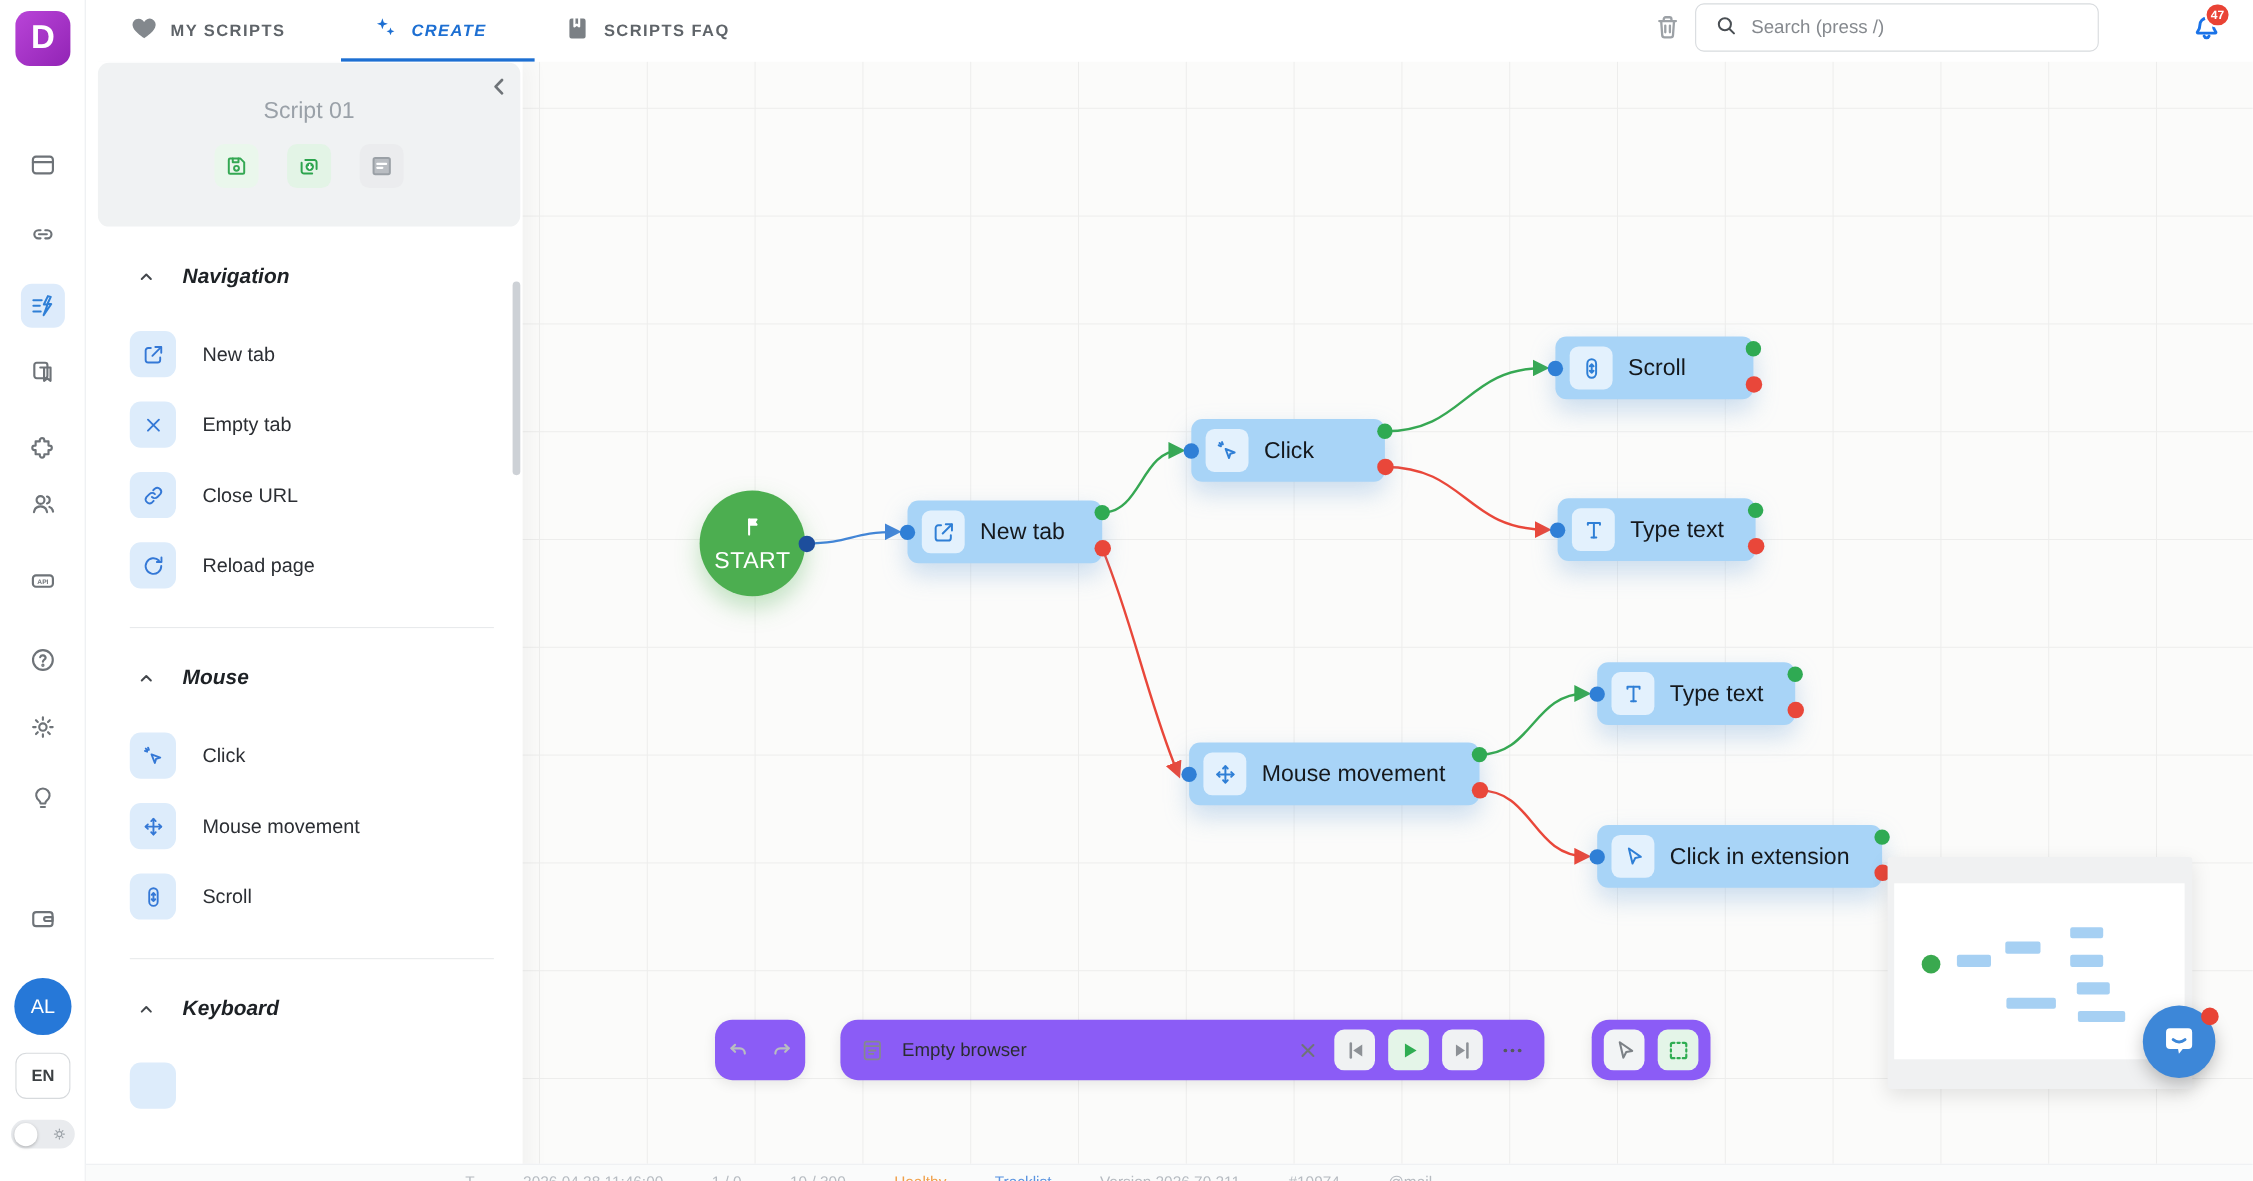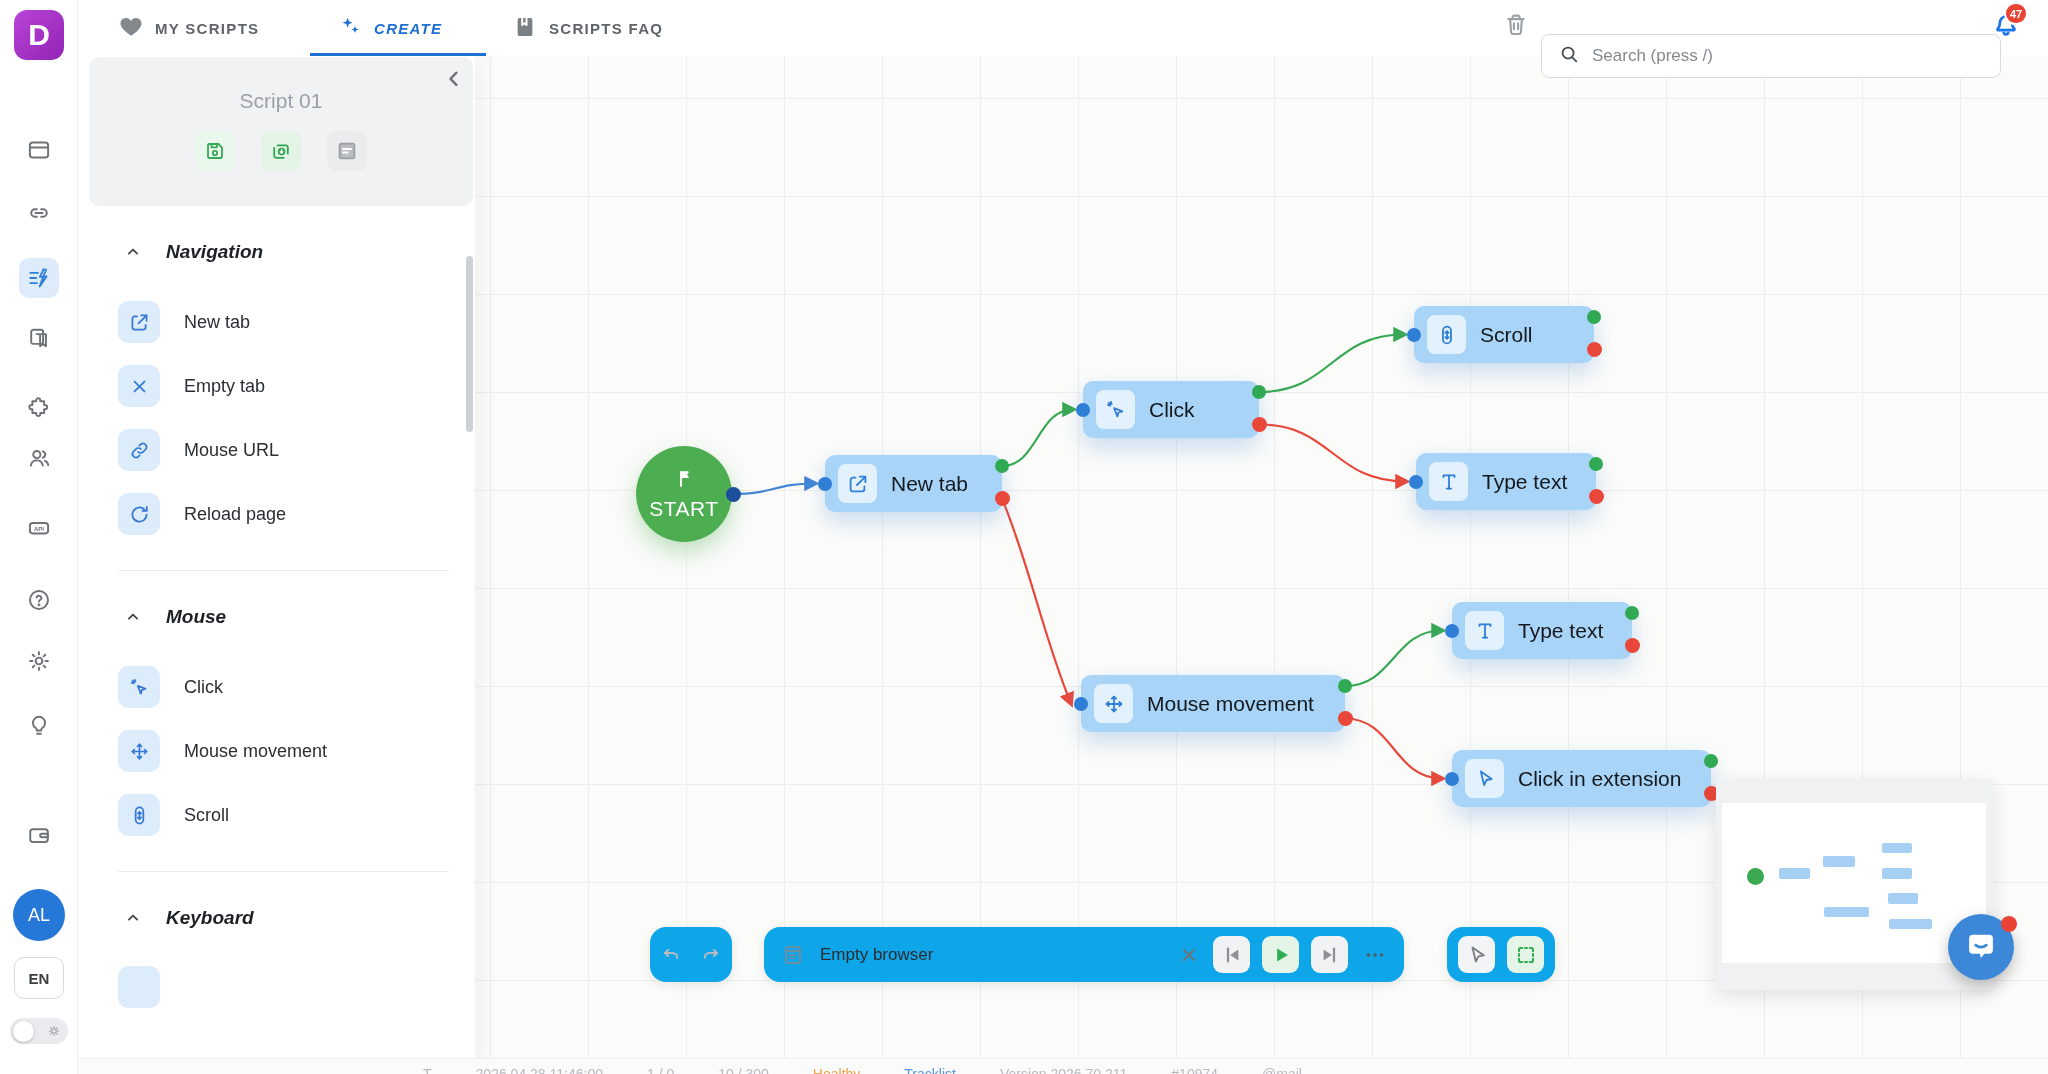--- a/index.html
+++ b/index.html
@@ -30,22 +30,22 @@
   .topbar { position:absolute; left:78px; top:0; right:0; height:56px; background:#fff; z-index:30; }
   .tab { position:absolute; top:0; height:56px; display:flex; align-items:center; gap:11px; color:#5f6469;
          font-weight:bold; font-size:15px; letter-spacing:1.3px; cursor:default; }
   .tab svg { width:26px; height:26px; }
   .tab-myscripts{left:40px;justify-content:flex-end;} .tab-create{left:259px;} .tab-faq{left:434px;}
   .tab.active { color:#1d6fd2;font-style:italic; }
   .tab.active::after { content:""; position:absolute; left:-27px; bottom:0; width:176px; height:3px; background:#1d6fd2; }
   .ticon-heart{color:#83888d;} .ticon-book{color:#7b8085;}
   .trash { position:absolute; left:1424px; top:11px; width:28px; height:28px; color:#9ca1a6; }
   .trash svg{width:28px;height:28px;}
-  .searchbox { position:absolute; left:1463px; top:3px; width:460px; height:44px; border:1.5px solid #d8dbde; border-radius:8px;
-               background:#fff; display:flex; align-items:center; padding-left:16px; gap:12px; color:#4a4f54;margin-top:31px; }
+  .searchbox { position:absolute; left:1463px; top:3px; width:367px; height:44px; border:1.5px solid #d8dbde; border-radius:8px;
+               background:#fff; display:flex; align-items:center; padding-left:16px; gap:12px; color:#4a4f54; }
   .searchbox svg{width:22px;height:22px;}
   .searchbox input { border:none; outline:none; font-size:17px; color:#3c4043; width:310px; background:transparent; font-family:inherit; }
   .searchbox input::placeholder { color:#85898e; }
   .bellwrap { position:absolute; left:1912px; top:8px; width:34px; height:34px; color:#1a73e8; }
   .bellwrap svg{width:32px;height:32px;}
   .badge { position:absolute; left:14px; top:-6px; min-width:24px; height:23px; border-radius:12px; background:#e94335;
            border:2px solid #fff; color:#fff; font-size:11px; font-weight:bold; display:flex; align-items:center; justify-content:center; }
 
   
   .panel { position:absolute; left:78px; top:56px; width:397px; bottom:0; background:#fff; z-index:20; box-shadow:8px 0 18px rgba(0,0,0,.04); }
@@ -85,21 +85,21 @@
   .dot-in   { left:-7px;  top:21.5px; width:14px; height:14px; background:#2f7fd6; }
   .dot-green{ right:-7px; top:4px;    width:14px; height:14px; background:#2faa53; }
   .dot-red  { right:-8px; top:36px;   width:15px; height:15px; background:#e9473a; }
   .start { position:absolute; left:636px; top:446px; width:96px; height:96px; border-radius:50%; background:#4cae50; color:#fff; z-index:6;
            display:flex; flex-direction:column; align-items:center; justify-content:center; box-shadow:0 10px 22px rgba(76,175,80,.35); }
   .start svg { width:24px; height:24px; }
   .start-label { font-size:21px; letter-spacing:.5px; margin-top:2px; }
   .start-dot { position:absolute; left:726px; top:487px; width:15px; height:15px; border-radius:50%; background:#1d4e9c; z-index:7; }
 
   
-  .tb { position:absolute; background:#0ea5e9; border-radius:16px; box-shadow:0 3px 12px rgba(0,0,0,.09); z-index:10; display:flex; align-items:center; }
+  .tb { position:absolute; background:#8b5cf6; border-radius:16px; box-shadow:0 3px 12px rgba(0,0,0,.09); z-index:10; display:flex; align-items:center; }
   .tb svg{width:24px;height:24px;}
   .tb-left  { left:650px; top:927px; width:82px;  height:55px; justify-content:center; gap:12px; color:#b8bcc1; }
   .tb-main  { left:764px; top:927px; width:640px; height:55px; padding:0 16px; gap:12px; }
   .tb-right { left:1447px;top:927px; width:108px; height:55px; justify-content:center; gap:12px; }
   .tb-ico { width:26px; height:26px; display:flex; align-items:center; justify-content:center; }
   .sel-ico { color:#85898e; }
   .sel-text { font-size:17px; color:#2a2d31; margin-left:2px; }
   .tb-x { margin-left:auto; color:#6f7478; width:24px; }
   .tb-btn { width:37px; height:37px; border-radius:9px; display:flex; align-items:center; justify-content:center; flex:none; }
   .tb-gray { background:#f0f2f3; color:#8d9196; }
@@ -391,21 +391,21 @@
           </span>
           <span class="item-label">Empty tab</span>
         </div>
         <div class="item">
           <span class="chip">
             <svg viewBox="0 0 24 24" fill="none" stroke="currentColor" stroke-width="1.8" stroke-linecap="round" stroke-linejoin="round">
               <path d="M10.6 13.4a3.7 3.7 0 0 0 5.2 0l2.7-2.7a3.7 3.7 0 0 0-5.2-5.2l-1.5 1.5"></path>
               <path d="M13.4 10.6a3.7 3.7 0 0 0-5.2 0l-2.7 2.7a3.7 3.7 0 0 0 5.2 5.2l1.5-1.5"></path>
             </svg>
           </span>
-          <span class="item-label">Mouse URL</span>
+          <span class="item-label">Close URL</span>
         </div>
         <div class="item">
           <span class="chip">
             <svg viewBox="0 0 24 24" fill="none" stroke="currentColor" stroke-width="1.8" stroke-linecap="round" stroke-linejoin="round">
               <path d="M19.4 12a7.4 7.4 0 1 1-2.2-5.2"></path>
               <path d="M19.6 3.9v4.4h-4.4"></path>
             </svg>
           </span>
           <span class="item-label">Reload page</span>
         </div>

